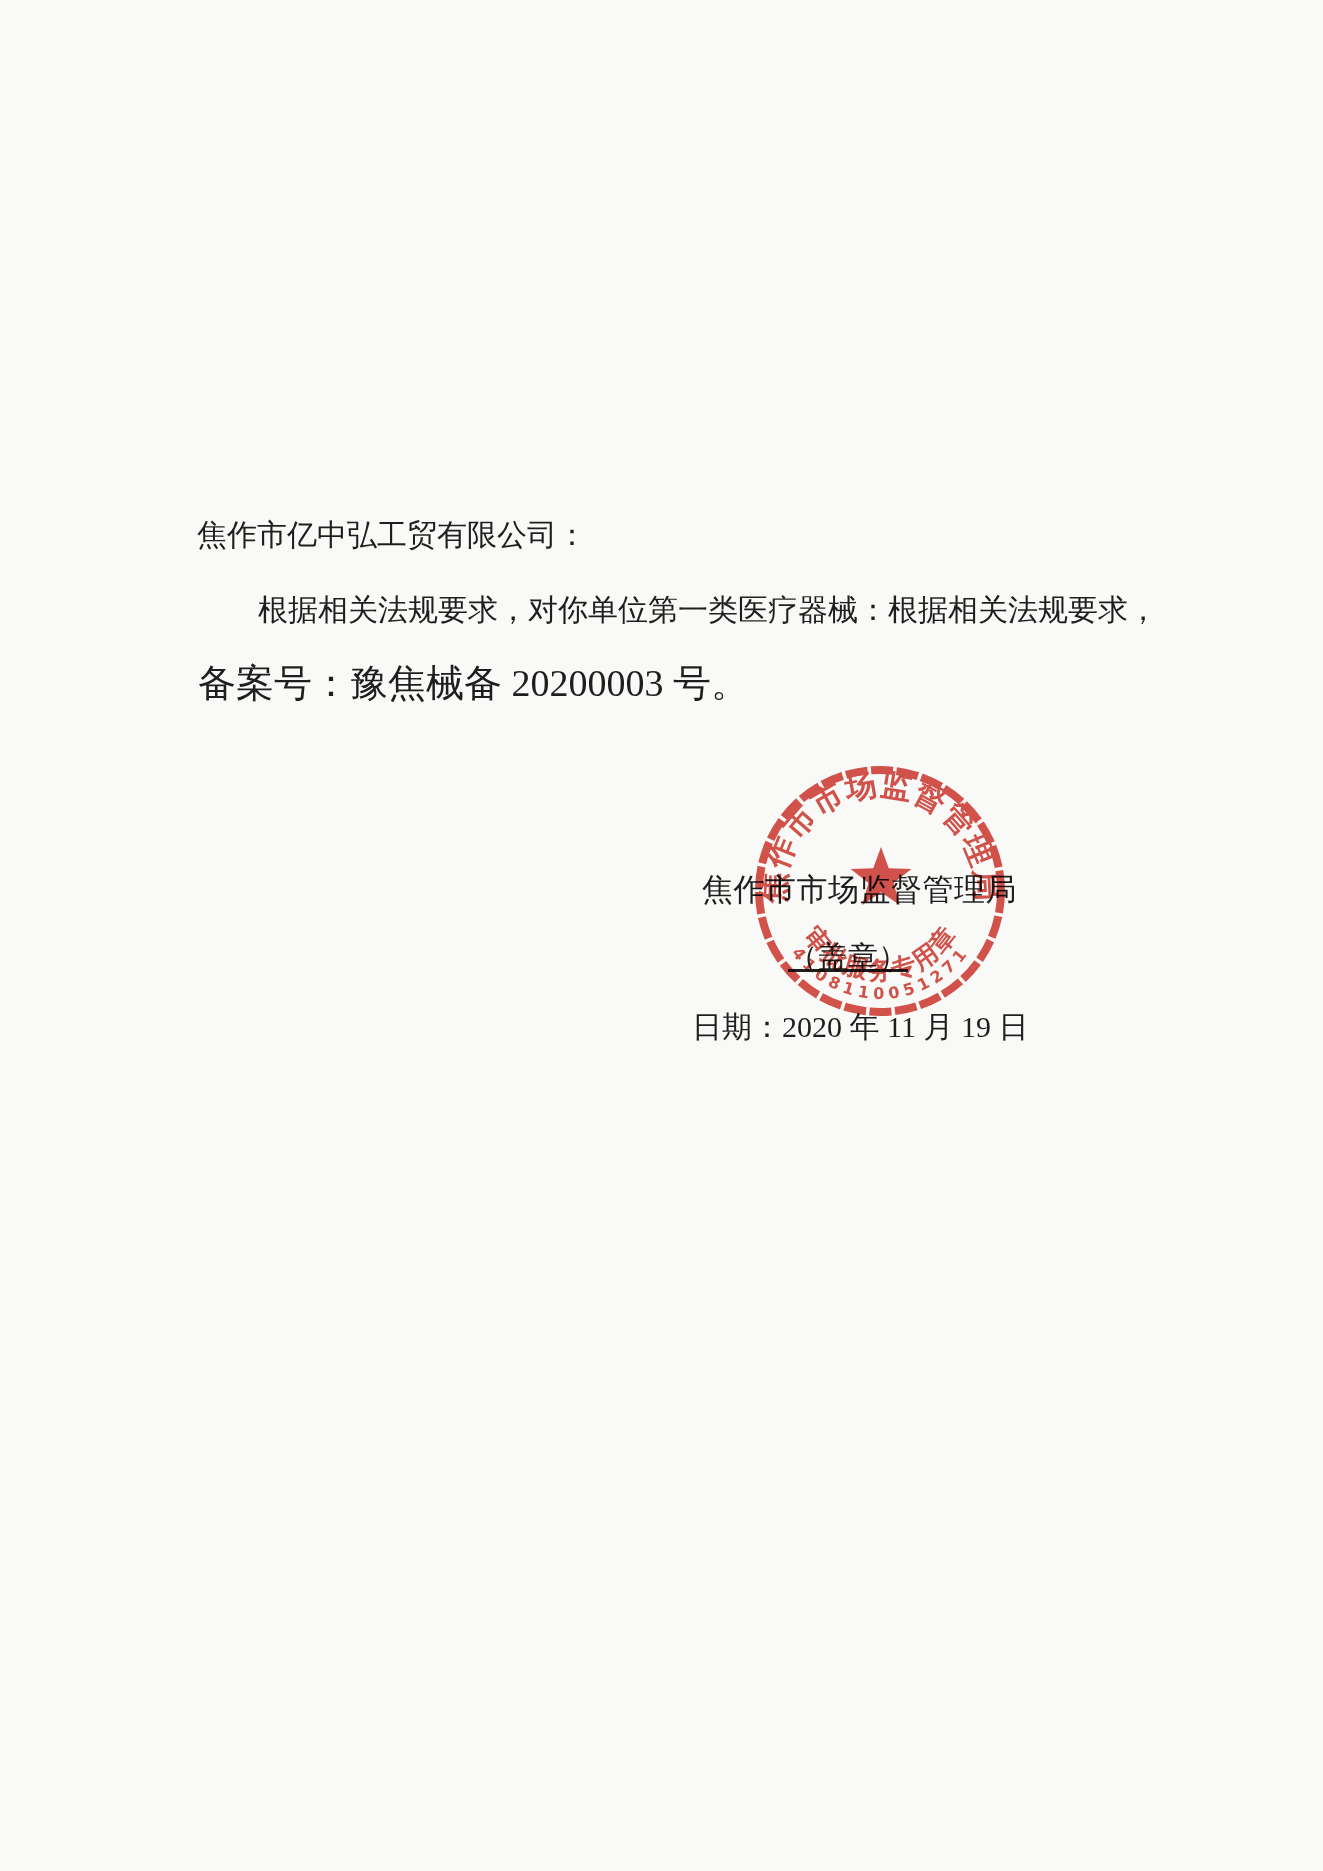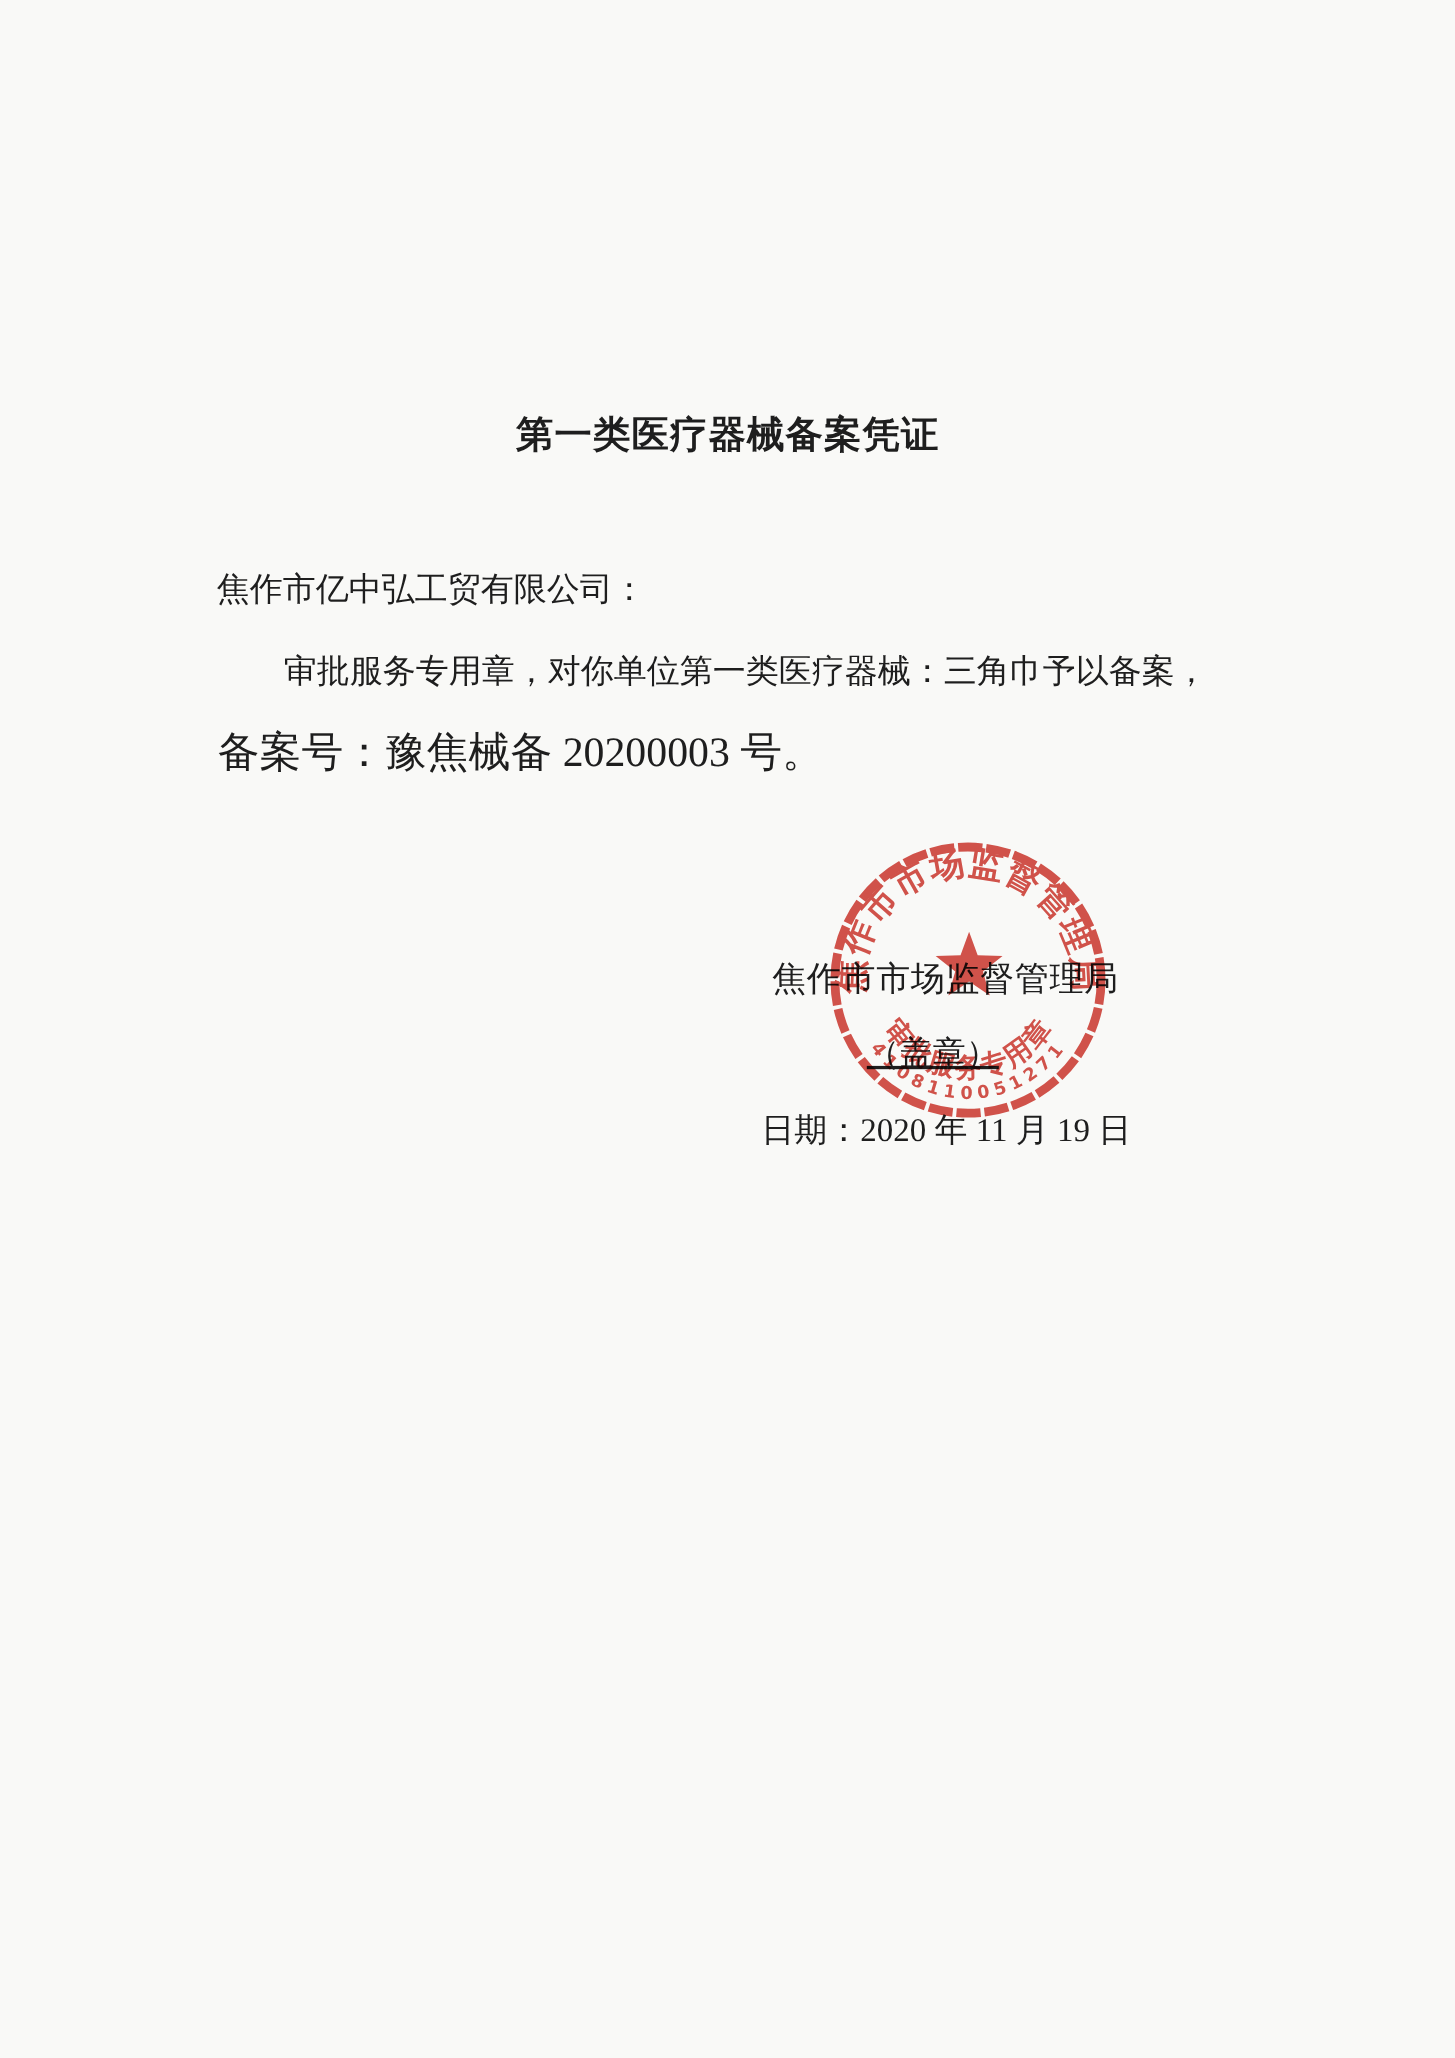--- a/index.html
+++ b/index.html
@@ -56,25 +56,24 @@
     font-weight: bold;
     letter-spacing: 5px;
     font-family: "DejaVu Sans", sans-serif;
   }
 </style>
 </head>
 <body>
 
 <div class="page">
 
-  <h1 class="title">第一类医疗器械备案凭证</h1>
 
   <p class="recipient">焦作市亿中弘工贸有限公司：</p>
 
-  <p class="para">审批服务专用章，对你单位第一类医疗器械：三角巾予以备案，</p>
+  <p class="para">根据相关法规要求，对你单位第一类医疗器械：根据相关法规要求，</p>
 
   <p class="filing">备案号：豫焦械备 20200003 号。</p>
 
   <p class="issuer">焦作市市场监督管理局</p>
 
   <p class="sealnote">（盖章）</p>
 
   <p class="dateline">日期：2020 年 11 月 19 日</p>
 
   <svg class="stamp" width="264" height="264" viewBox="0 0 264 264" xmlns="http://www.w3.org/2000/svg">

